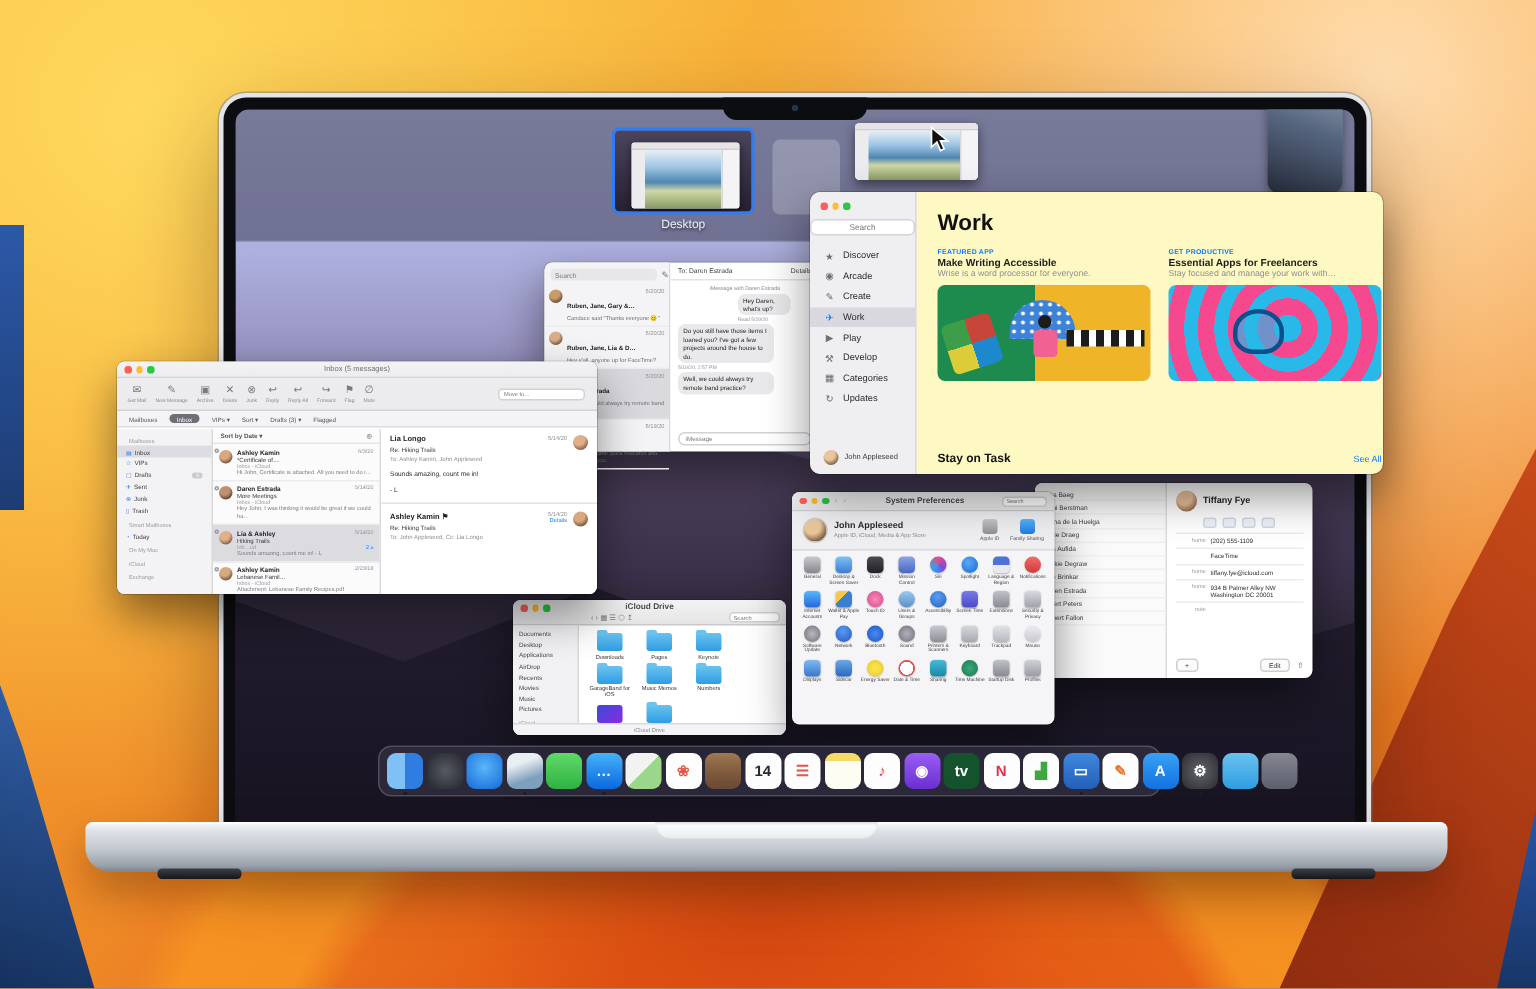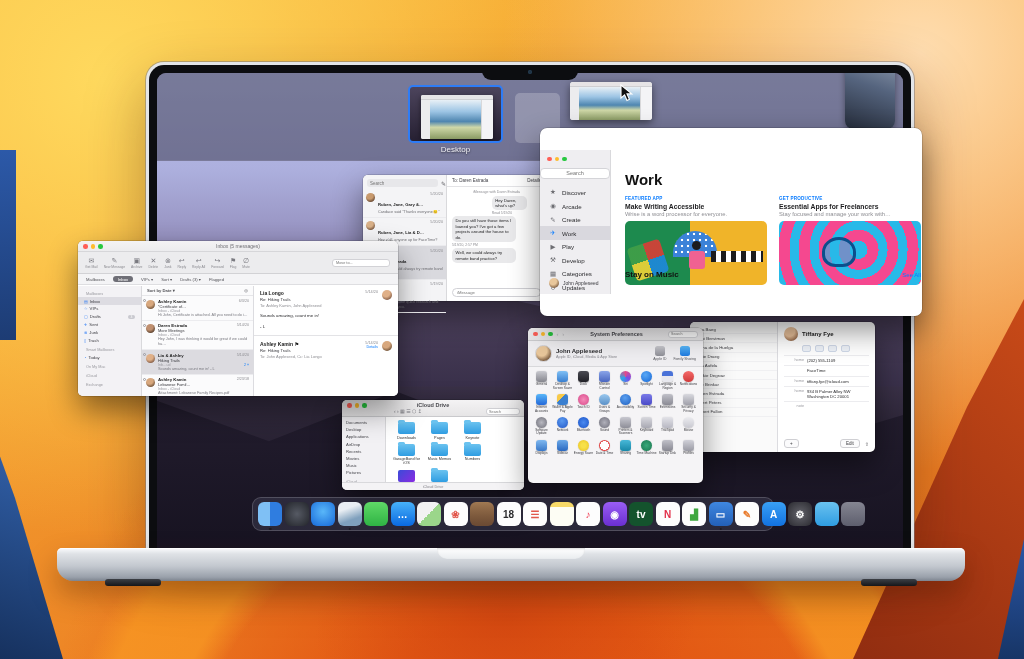--- a/index.html
+++ b/index.html
@@ -197,21 +197,21 @@
   .rhdr { display:flex; align-items:flex-start; }
   .rfrom { font-size:5px; font-weight:bold; color:#222; }
   .rsub { font-size:4.2px; color:#3a3a3f; margin-top:1px; }
   .rto { font-size:4px; color:#8e8e93; margin-top:1px; }
   .rdate { font-size:3.8px; color:#8e8e93; margin-left:auto; text-align:right; }
   .rav { width:10px; height:10px; border-radius:50%; margin-left:4px; flex:none; }
   .rbody { font-size:4.4px; color:#2b2b2e; margin-top:5px; line-height:1.5; }
   .rsep { border-top:.5px solid #e3e3e6; margin:5px -6px; }
 
   
-  .appstore { left:540px; top:128px; width:382px; height:188px; z-index:45; border-radius:7px; overflow:hidden; background:#ffffff; display:flex;align-items:center; }
+  .appstore { left:540px; top:128px; width:382px; height:188px; z-index:45; border-radius:7px; overflow:hidden; background:#fef9c3; display:flex; }
   .as-side { width:86px; background:#efeef1; border-right:.5px solid #d9d9dc; position:relative; padding-top:7px; }
   .as-side .lights { position:absolute; left:7px; top:7px; }
   .as-search { display:block; width:70px; height:11px; margin:11px auto 7px; background:#fff; border:.5px solid #d4d4d8; border-radius:4px; font-size:5.5px; color:#9a9aa0; text-align:center; padding:0 3px; }
   .as-item { display:flex; align-items:center; gap:5px; font-size:6.2px; color:#2b2b2e; padding:2.8px 9px; }
   .as-item .ig { width:8px; text-align:center; font-size:6.5px; color:#6e6e73; }
   .as-item.selected { background:#d9d8de; }
   .as-item.selected .ig { color:#0a7cff; }
   .as-acct { position:absolute; left:0; bottom:6px; width:100%; display:flex; align-items:center; gap:4px; padding:0 9px; }
   .as-acct .aav { width:10px; height:10px; border-radius:50%; background:radial-gradient(circle at 40% 32%, #e9c79b 0 38%, #8a6a4c 72%, #5e462f 100%); }
   .as-acct .an { font-size:5px; color:#3a3a3f; }
@@ -740,21 +740,21 @@
 
           <div class="dicon" style="background: rgb(253, 253, 253); color: rgb(226, 87, 76);">
             <span>❀</span>
           </div>
 
           <div class="dicon" style="background: linear-gradient(rgba(168, 121, 80, 0.467), rgb(107, 74, 51)), linear-gradient(rgb(154, 122, 85), rgb(122, 90, 58));">
             <span></span>
           </div>
 
           <div class="dicon" style="background: rgb(253, 253, 253); color: rgb(43, 43, 46);">
-            <span>18</span>
+            <span>14</span>
           </div>
 
           <div class="dicon" style="background: rgb(253, 253, 253); color: rgb(226, 87, 76);">
             <span>☰</span>
           </div>
 
           <div class="dicon" style="background: linear-gradient(rgb(247, 217, 104) 22%, rgb(253, 253, 244) 22%);">
             <span></span>
           </div>
 
@@ -1147,21 +1147,21 @@
         <div class="as-card">
           <div class="as-eyebrow">GET PRODUCTIVE</div>
           <div class="as-ct">Essential Apps for Freelancers</div>
           <div class="as-cs">Stay focused and manage your work with…</div>
           <div class="as-art art2">
             <div class="fig"></div>
           </div>
         </div>
       </div>
       <div class="as-bottom">
-        <span class="as-sec">Stay on Music</span>
+        <span class="as-sec">Stay on Task</span>
         <span class="as-seeall">See All</span>
       </div>
     </div>
   </div>
 
   <svg class="cursor" width="14" height="18" viewBox="0 0 14 18">
     <path d="M1 1 L1 14 L4.6 10.8 L7 16.4 L9.4 15.3 L7 9.9 L11.8 9.9 Z" fill="#111" stroke="#fff" stroke-width="1.1"></path>
   </svg>
 
 </div>

